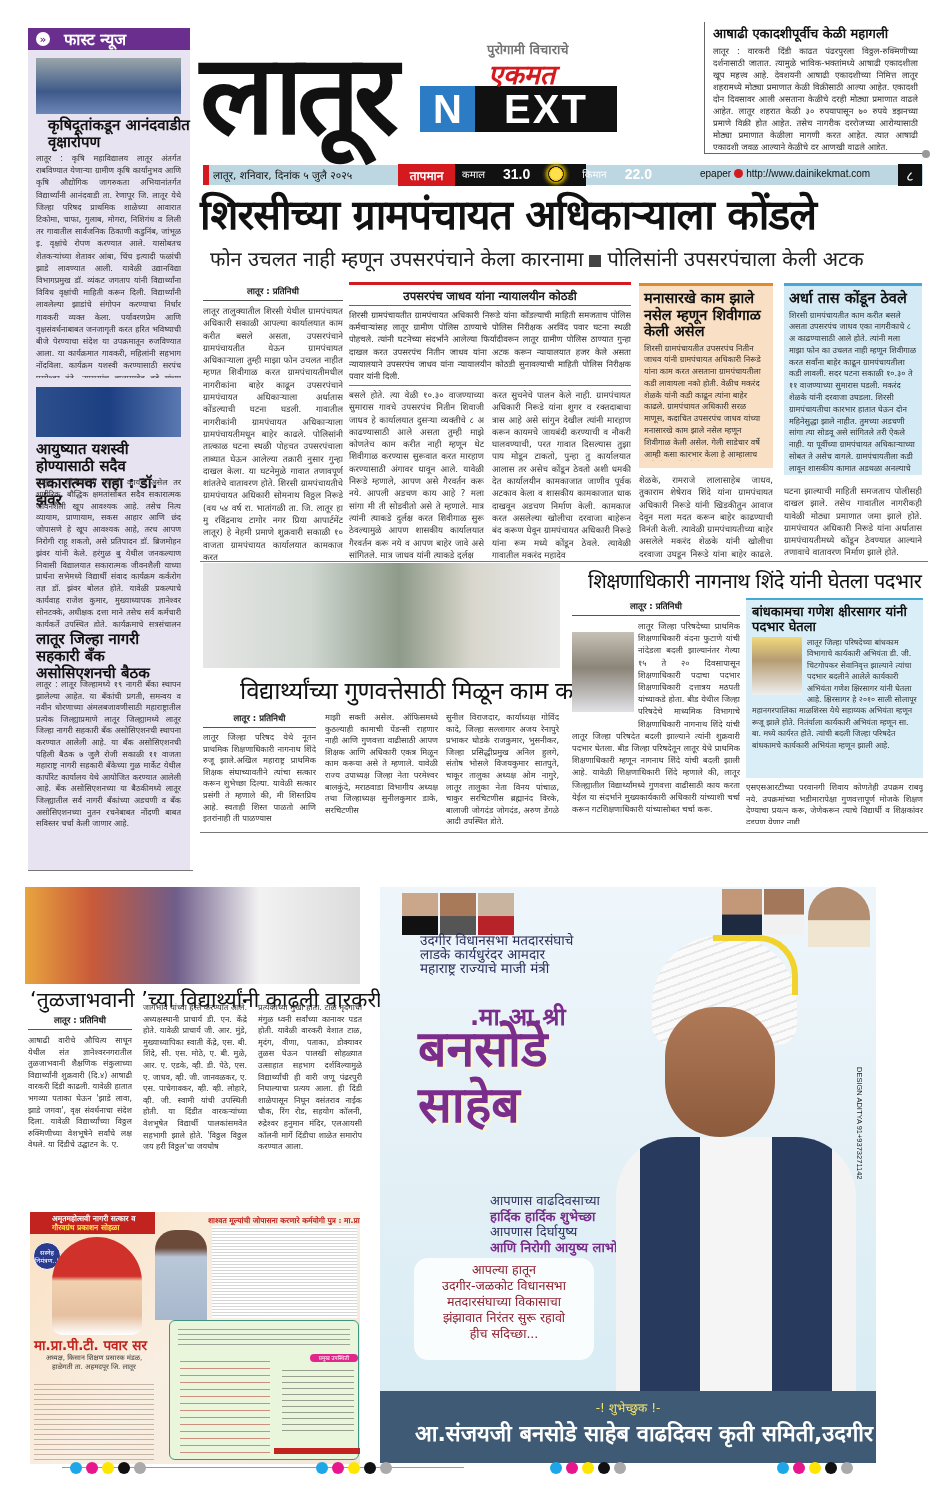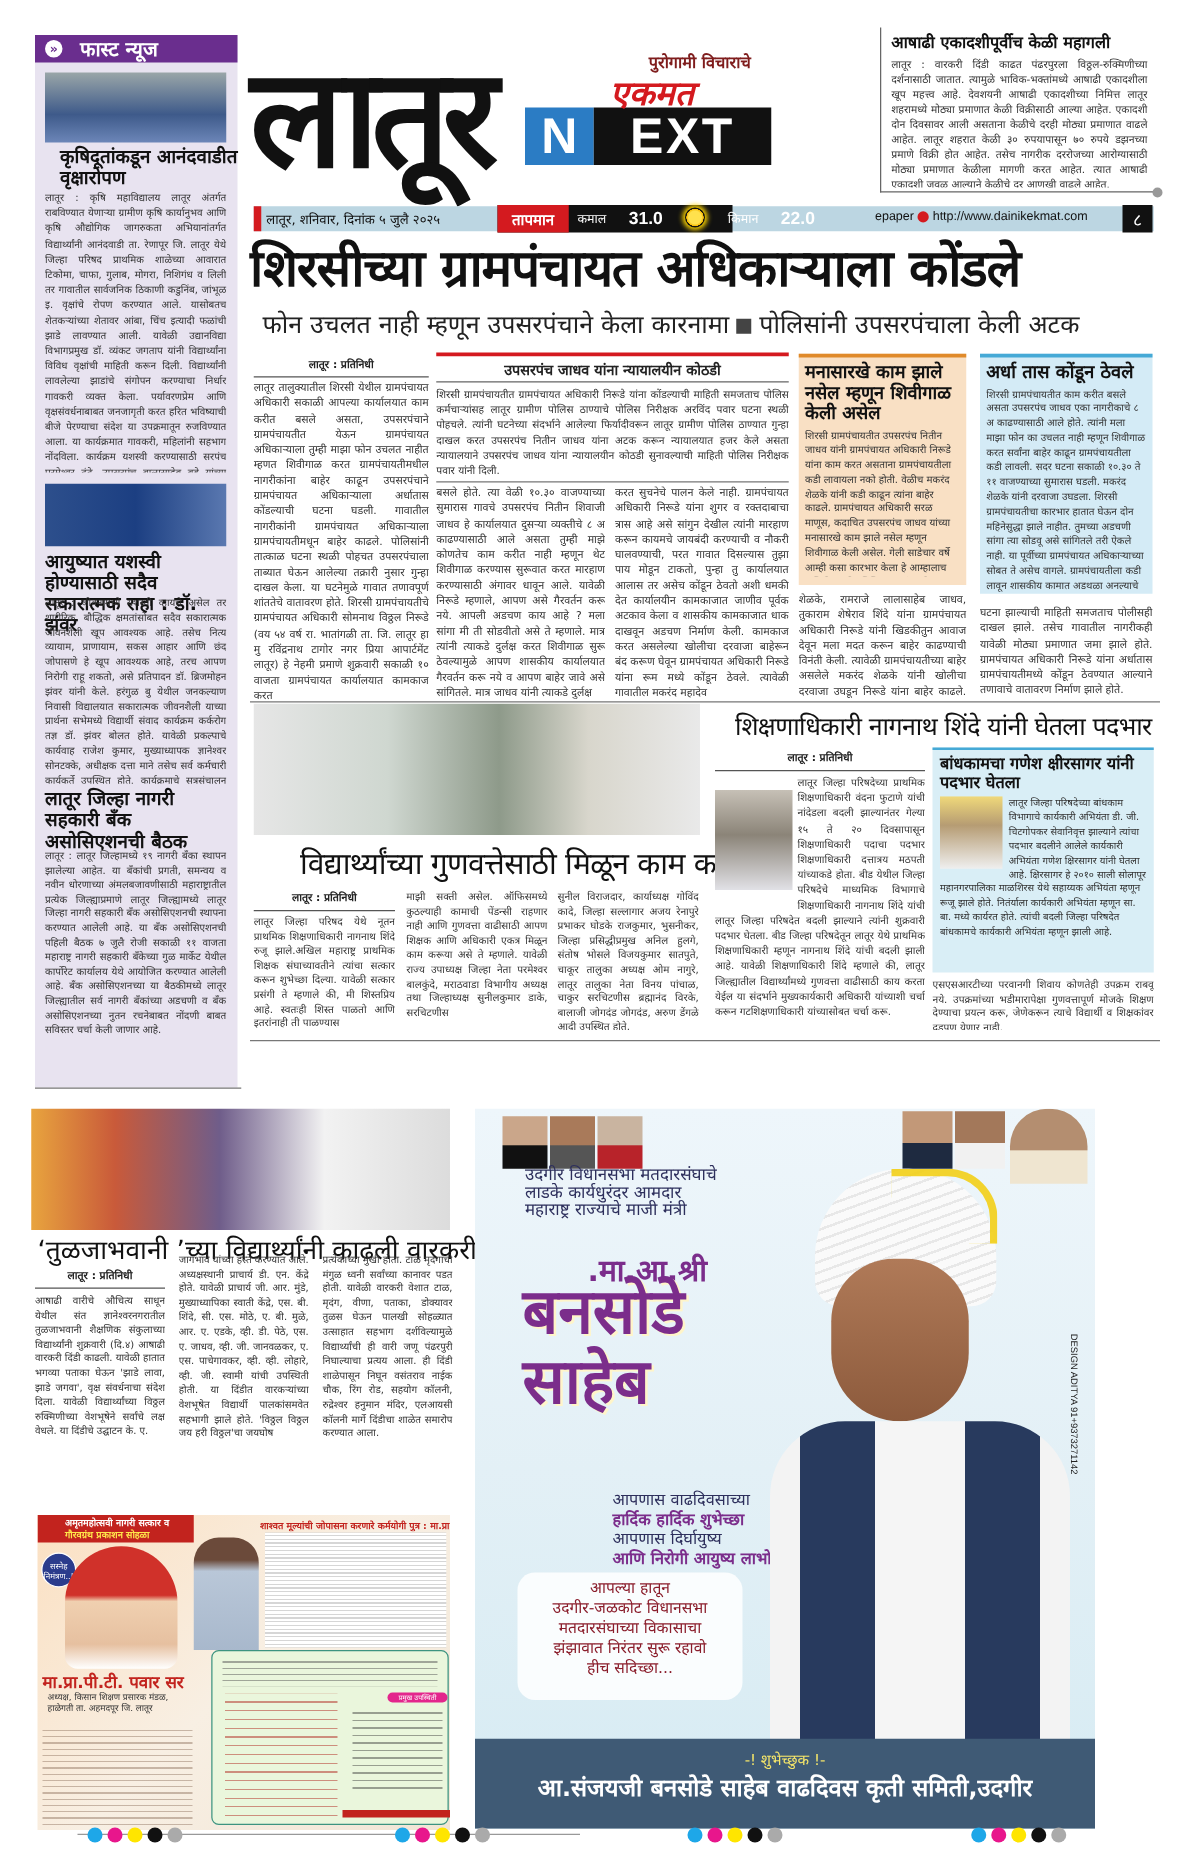--- a/index.html
+++ b/index.html
@@ -13,21 +13,21 @@
   #fast-news { left: 28px; top: 28px; width: 162px; height: 22px; background: #6a2e8e; color: #fff; font-weight: bold; font-size: 16px; display: flex; align-items: center; padding-left: 8px; gap: 14px; }
   #fast-news .ic { width: 14px; height: 14px; border-radius: 50%; background: #fff; color: #6a2e8e; font-size: 10px; display: flex; align-items: center; justify-content: center; }
   .photo { background: linear-gradient(135deg, #8fa6b8, #5b6c85 40%, #c9b79c 70%, #7c8fa3); }
   .side-h { font-weight: bold; font-size: 15px; line-height: 17px; color: #111; }
 
   
   #logo-latur { left: 200px; top: 40px; font-size: 110px; font-weight: bold; line-height: 110px; color: #111; letter-spacing: -6px; }
   #logo-next { left: 420px; top: 86px; width: 197px; height: 46px; display: flex; }
   #logo-next .n { width: 55px; background: #2b7cc4; color: #fff; font-size: 40px; font-weight: bold; display:flex; align-items:center; justify-content:center; font-family:"Liberation Sans",sans-serif; }
   #logo-next .ext { flex: 1; background: #111; color: #fff; font-size: 40px; font-weight: bold; display:flex; align-items:center; justify-content:center; font-family:"Liberation Sans",sans-serif; letter-spacing: 2px;}
-  #lokmat-tag { left: 487px; top: 40px; color: #7f1d1d; font-size: 13px; font-weight: bold; margin-left: 32px; }
+  #lokmat-tag { left: 487px; top: 40px; color: #737373; font-size: 13px; font-weight: bold; }
   #lokmat-brand { left: 488px; top: 55px; color: #d41a1f; font-size: 27px; font-weight: bold; font-style: italic; font-family: "DejaVu Serif", serif; }
 
   
   #tr-box { left: 704px; top: 22px; width: 222px; height: 132px; border-left: 1.5px solid #666; border-bottom: 1.5px solid #666; padding: 2px 8px 0 8px; }
   #tr-box h3 { font-size: 13px; font-weight: bold; color: #111; margin-bottom: 3px; }
 
   
   #date-strip { left: 203px; top: 165px; width: 720px; height: 20px; background: #bcd6e2; }
   #date-strip .red { position: absolute; left: 0; top: 0; width: 6px; height: 20px; background: #d41a1f; }
   #date-text { left: 213px; top: 168px; font-size: 10.5px; color: #111; }
@@ -199,21 +199,21 @@
   <div class="abs" style="left:0;top:0;width:125px;height:22px;background:#c2231e;color:#fff;font-size:7.5px;font-weight:bold;padding:2px 4px 0 22px;line-height:9px;">
     <div>अमृतमहोत्सवी नागरी सत्कार व</div>
     <div style="color:#ffe64a;">गौरवग्रंथ प्रकाशन सोहळा</div>
   </div>
   <div class="abs" style="left:178px;top:3px;width:152px;font-size:7.5px;font-weight:bold;color:#c2231e;white-space:nowrap;overflow:hidden;">शाश्वत मूल्यांची जोपासना करणारे कर्मयोगी पुत्र : मा.प्रा.पी.टी.पवार सर</div>
   <div class="abs" style="left:3px;top:30px;width:28px;height:28px;border-radius:50%;background:#2b3c8c;color:#fff;font-size:6.5px;text-align:center;padding-top:6px;line-height:8px;border:1.5px solid #fff;">सस्नेह निमंत्रण..!</div>
   <div class="abs" style="left:22px;top:25px;width:90px;height:98px;border-radius:45px 45px 10px 10px;background:linear-gradient(180deg,#d0312a 40%,#f0d0b0 45%,#e6c0a0 80%,#fff);"></div>
   <div class="abs" style="left:125px;top:18px;width:52px;height:90px;background:linear-gradient(180deg,#6b4a3a 20%,#b9c7d8 30%,#a8b8cc);border-radius:20px 20px 0 0;"></div>
   <div class="abs" style="left:182px;top:14px;width:145px;height:92px;background:repeating-linear-gradient(180deg,#fff 0,#fff 2px,#d6d6d6 2px,#d6d6d6 3px);"></div>
   <div class="abs" style="left:4px;top:124px;width:120px;font-size:13.5px;font-weight:bold;color:#c2231e;white-space:nowrap;">मा.प्रा.पी.टी. पवार सर</div>
-  <div class="abs" style="left:8px;top:142px;width:112px;font-size:7px;line-height:9px;color:#333;text-align:left;">अध्यक्ष, किसान शिक्षण प्रसारक मंडळ, हाळेगती ता. अहमदपूर जि. लातूर</div>
+  <div class="abs" style="left:8px;top:142px;width:112px;font-size:7px;line-height:9px;color:#333;text-align:center;">अध्यक्ष, किसान शिक्षण प्रसारक मंडळ, हाळेगती ता. अहमदपूर जि. लातूर</div>
   <div class="abs" style="left:4px;top:168px;width:120px;height:80px;background:repeating-linear-gradient(180deg,transparent 0,transparent 4px,#8b6e5a 4px,#8b6e5a 5px);opacity:.45;"></div>
   <div class="abs" style="left:139px;top:108px;width:190px;height:140px;border:1.5px solid #3d9480;border-radius:6px;background:#eaf6dc;">
     <div class="abs" style="left:140px;top:33px;width:48px;height:8px;background:#e3268c;color:#fff;font-size:5.5px;text-align:center;border-radius:4px;">प्रमुख उपस्थिती</div>
     <div class="abs" style="left:8px;top:4px;width:172px;height:24px;background:repeating-linear-gradient(180deg,transparent 0,transparent 4px,#555 4px,#555 5px);opacity:.5;"></div>
     <div class="abs" style="left:10px;top:34px;width:90px;height:98px;background:repeating-linear-gradient(180deg,transparent 0,transparent 6px,#b0261e 6px,#b0261e 7px);opacity:.5;"></div>
     <div class="abs" style="left:112px;top:44px;width:72px;height:70px;background:repeating-linear-gradient(180deg,transparent 0,transparent 5px,#333 5px,#333 6px);opacity:.45;"></div>
     <div class="abs" style="left:104px;top:127px;width:86px;height:6px;background:#c2231e;"></div>
   </div>
 </div>
 
@@ -252,21 +252,21 @@
 
   <div class="abs" style="left:272px;top:48px;width:145px;height:110px;border-radius:70px 70px 20px 20px;background:repeating-linear-gradient(160deg,#fafafa 0,#fafafa 6px,#e8e8e8 6px,#e8e8e8 8px);"></div>
   <div class="abs" style="left:333px;top:48px;width:85px;height:60px;border-top:6px solid #f3d018;border-right:6px solid #f3d018;border-radius:0 40px 0 0;opacity:.9;"></div>
   <div class="abs" style="left:285px;top:120px;width:110px;height:130px;border-radius:50px 50px 55px 55px;background:linear-gradient(180deg,#b07a58,#8c5a3c);"></div>
   <div class="abs" style="left:236px;top:250px;width:240px;height:260px;border-radius:60px 60px 0 0;background:linear-gradient(90deg,#f3f3f3 0 10%,#283a5e 10% 35%,#f5f5f5 35% 65%,#283a5e 65% 90%,#f3f3f3 90%);"></div>
 
   <div class="abs" style="left:475px;top:180px;writing-mode:vertical-rl;font-size:7.5px;color:#222;font-family:'Liberation Sans',sans-serif;">DESIGN ADITYA 91+9373271142</div>
 
   <div class="band"></div>
   <div class="abs" style="left:0;top:512px;width:496px;text-align:center;font-size:12px;color:#f4e56a;">-! शुभेच्छुक !-</div>
-  <div class="abs" style="left:0;top:530px;width:496px;text-align:center;font-size:19px;font-weight:bold;color:#fff;white-space:nowrap;">आ.संजयजी बनसोडे साहेब वाढदिवस कृती समिती,उदगीर</div>
+  <div class="abs" style="left:16px;top:530px;width:496px;text-align:center;font-size:22px;font-weight:bold;color:#fff;white-space:nowrap;">आ.संजयजी बनसोडे साहेब वाढदिवस कृती समिती,उदगीर</div>
 </div>
 
 <div class="hr" style="left:62px;top:1467px;width:402px;background:#999;"></div>
 <div class="abs regmarks" style="left:70px;top:1462px;">
   <span style="background: rgb(30, 167, 232);"></span>
     <span style="background: rgb(232, 22, 140);"></span>
     <span style="background: rgb(255, 229, 0);"></span>
     <span style="background: rgb(17, 17, 17);"></span>
     <span style="background: rgb(170, 170, 170);"></span>
 </div>

